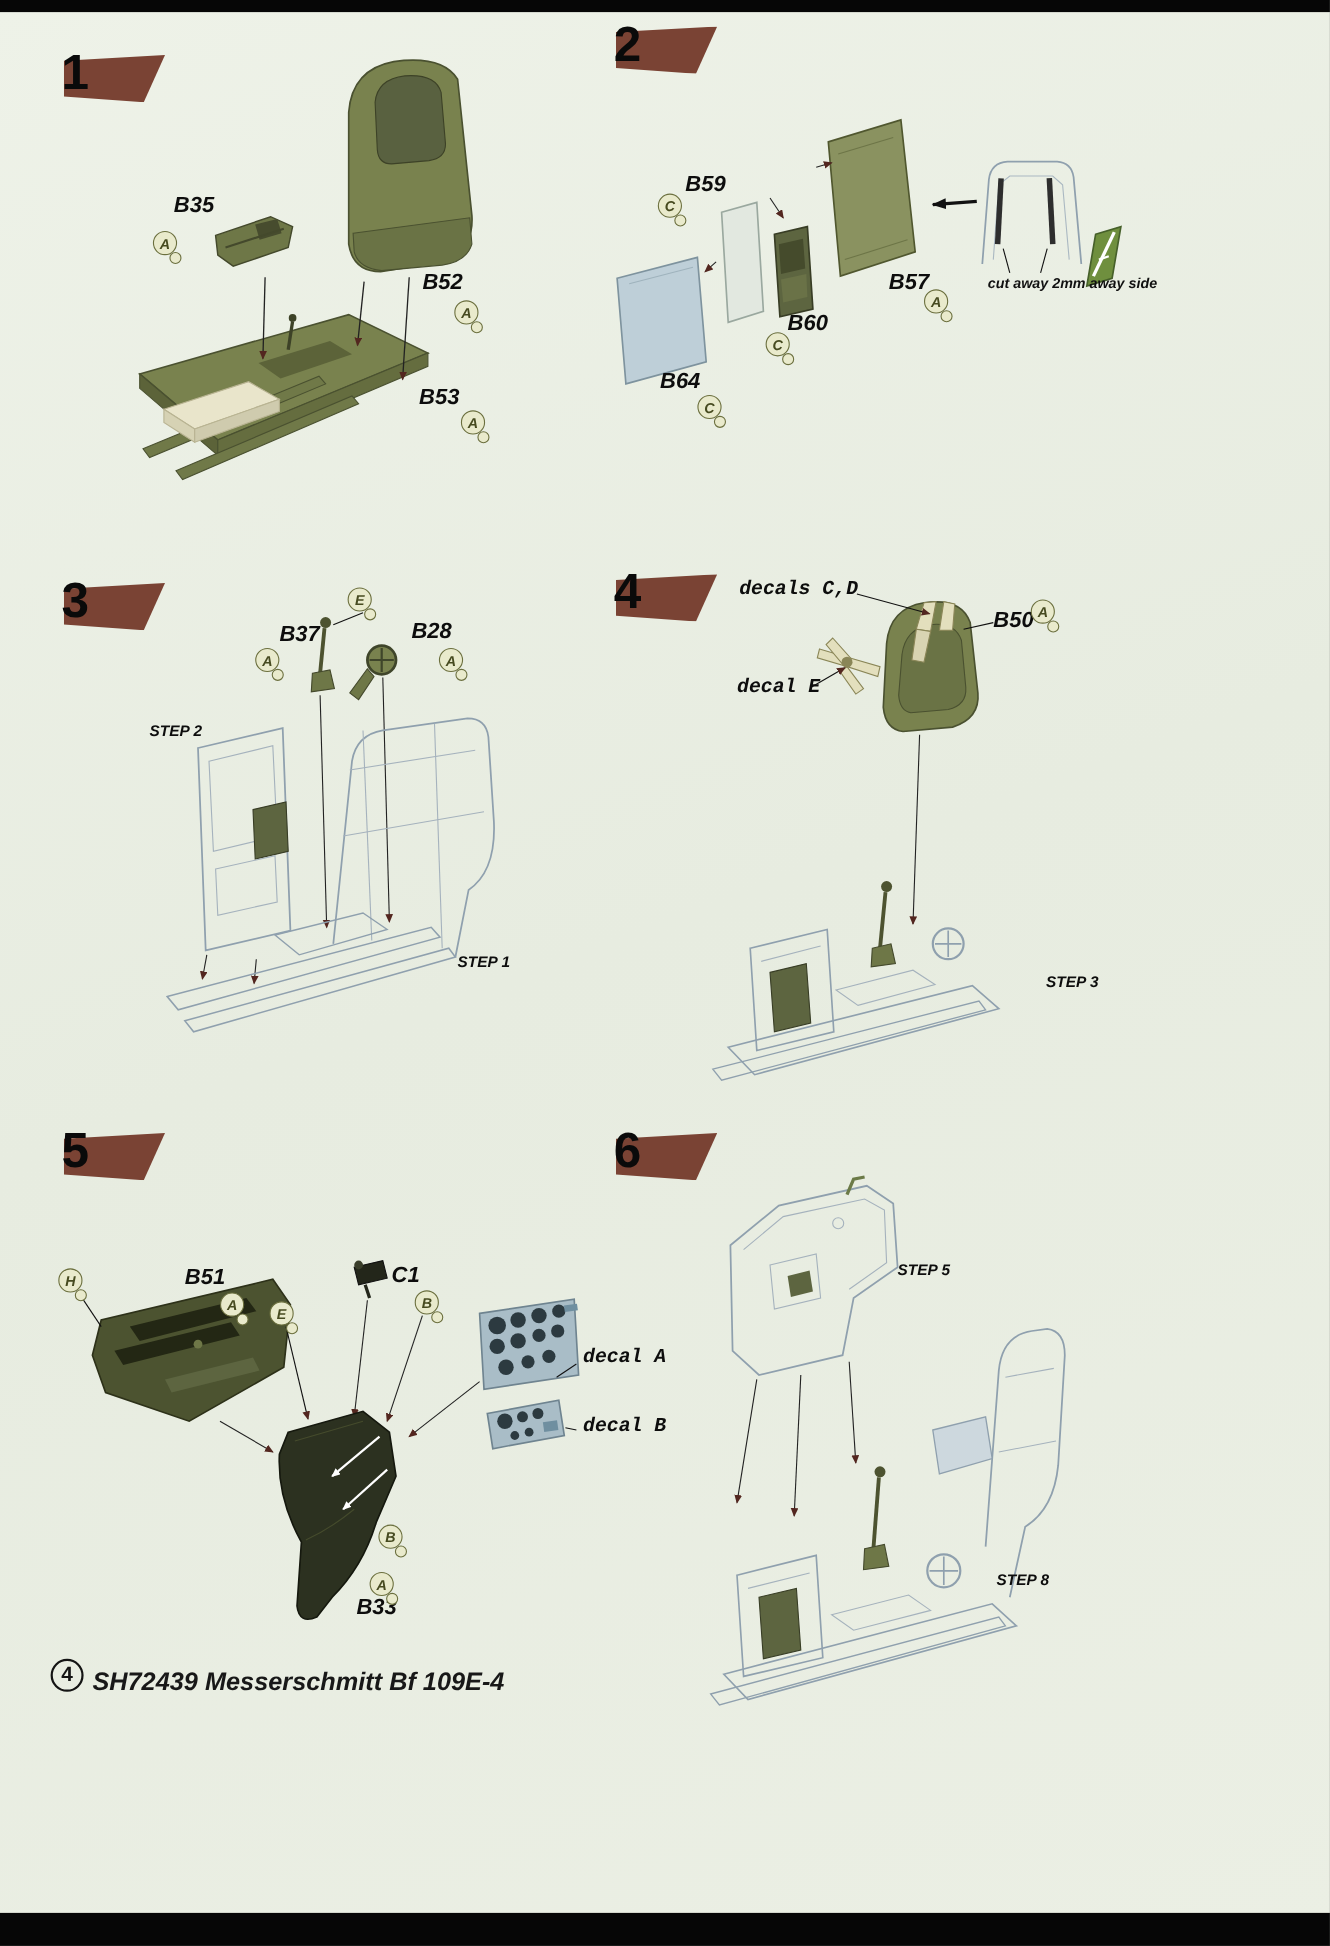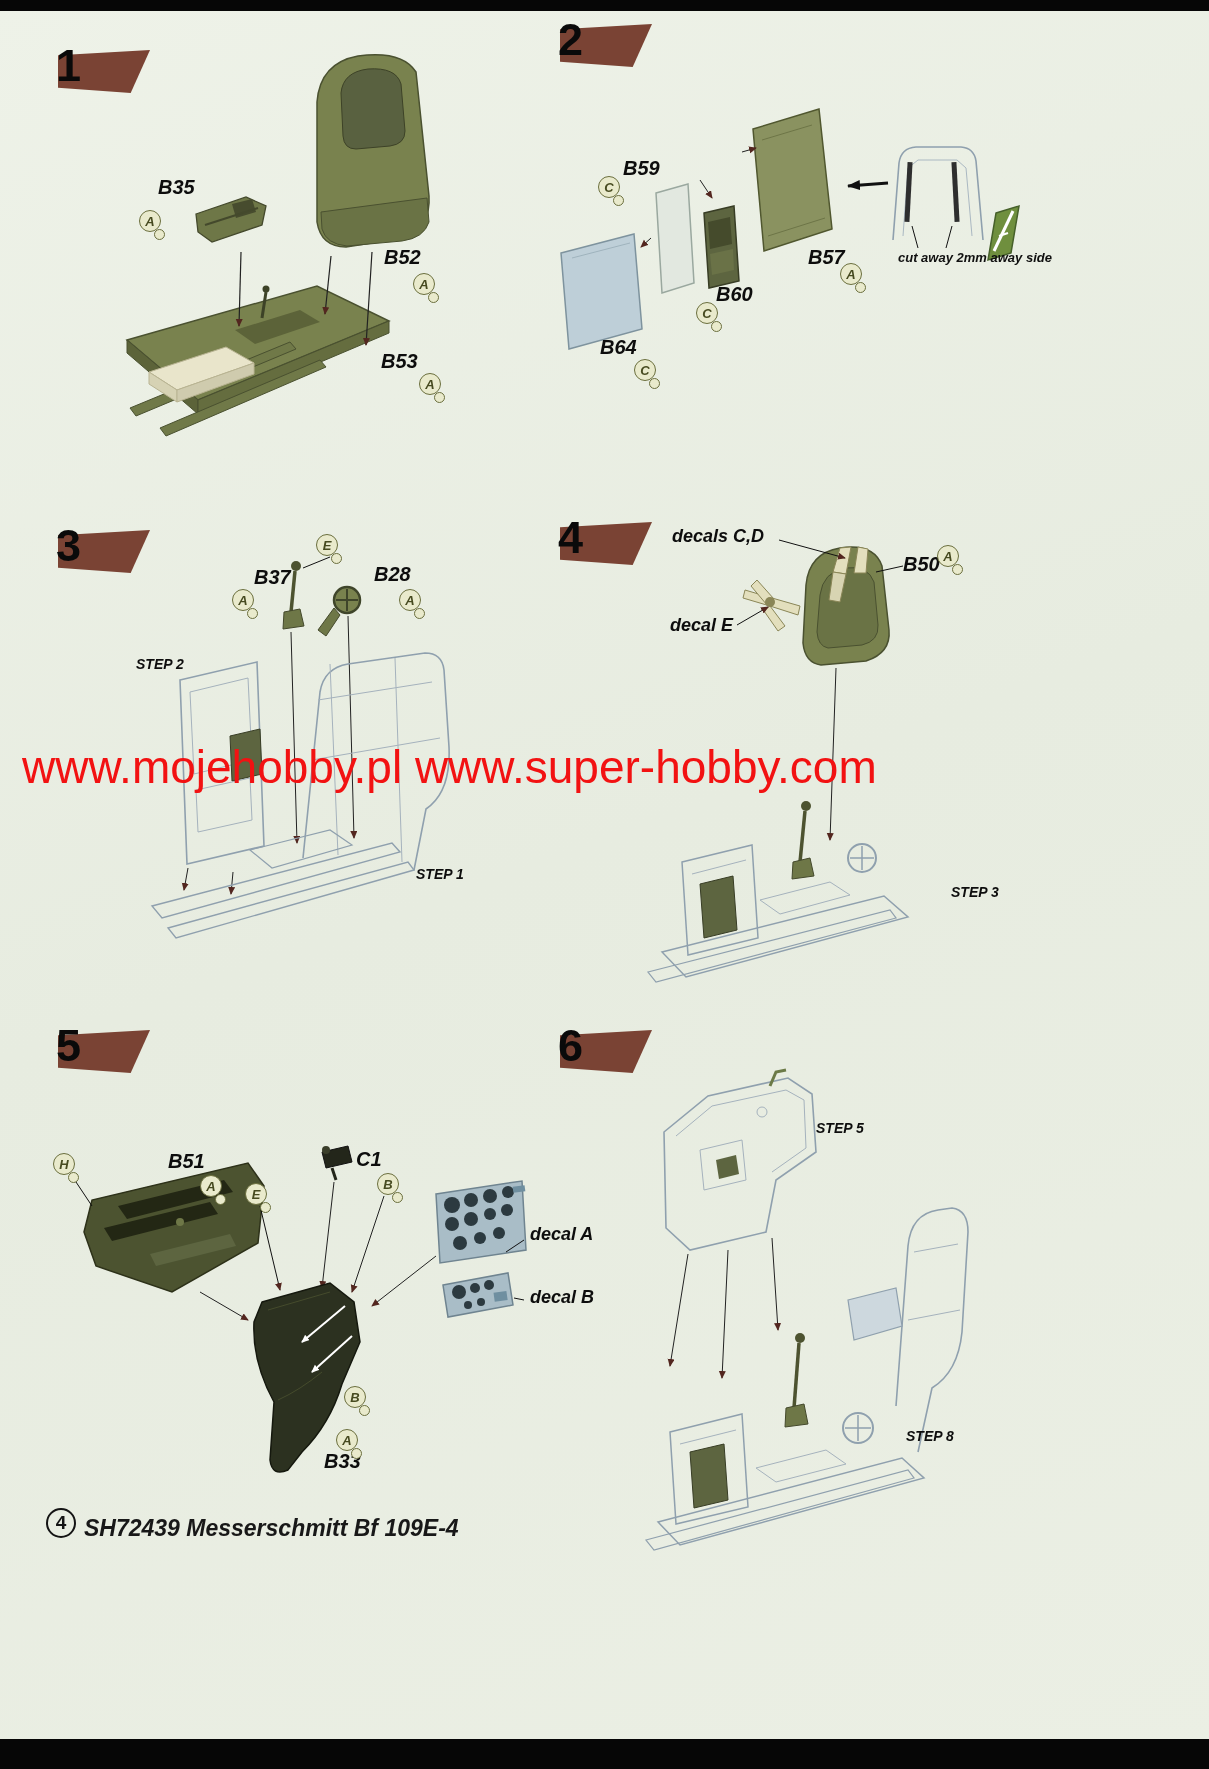--- a/index.html
+++ b/index.html
@@ -14,21 +14,21 @@
   .scan-bar.bottom { bottom:0; height:30px; }
   .art { position:absolute; left:0; top:0; }
 
   .step-marker { position:absolute; width:116px; height:52px; }
   .flag-shape { position:absolute; left:14px; top:4px; width:92px; height:43px;
     background:#7a4334; clip-path:polygon(0 12%,100% 0,79% 100%,0 88%); }
   .step-num { position:absolute; left:12px; top:-6px; font-size:45px; font-weight:800; color:#0a0a0a; }
 
   .part-label { position:absolute; font-size:20px; font-weight:700; font-style:italic; color:#0d0d0d; white-space:nowrap; }
   .step-tag   { position:absolute; font-size:14px; font-weight:700; font-style:italic; color:#0d0d0d; white-space:nowrap; }
-  .decal-label{ position:absolute; font-size:18px; font-weight:700; font-style:italic; color:#0d0d0d; white-space:nowrap; }
+  .decal-label{ position:absolute; font-size:18px; font-weight:700; font-style:italic; color:#0d0d0d; white-space:nowrap;font-family:Liberation Mono, monospace; }
   .note       { position:absolute; font-size:13px; font-weight:700; font-style:italic; color:#101010; white-space:nowrap; }
 
   .badge { position:absolute; width:22px; height:22px; border-radius:50%;
     border:1.5px solid #6b6f3e; background:#e9eacc; color:#474b20;
     display:flex; align-items:center; justify-content:center;
     font-size:13px; font-weight:700; font-style:italic; }
   .badge::after { content:""; position:absolute; right:-5px; bottom:-9px;
     width:9px; height:9px; border-radius:50%; border:1.2px solid #6b6f3e; background:#e9eacc; }
 
   .watermark { position:absolute; left:22px; top:740px; font-size:46px;
@@ -278,21 +278,21 @@
   <div class="part-label" style="left:254px;top:566px">B37</div>
   <div class="part-label" style="left:374px;top:563px">B28</div>
   <div class="part-label" style="left:903px;top:553px">B50</div>
   <div class="part-label" style="left:168px;top:1150px">B51</div>
   <div class="part-label" style="left:356px;top:1148px">C1</div>
   <div class="part-label" style="left:324px;top:1450px">B33</div>
 
   <div class="step-tag" style="left:136px;top:656px">STEP 2</div>
   <div class="step-tag" style="left:416px;top:866px">STEP 1</div>
   <div class="step-tag" style="left:951px;top:884px">STEP 3</div>
-  <div class="step-tag" style="left:816px;top:1120px">STEP 5</div>
+  <div class="step-tag" style="left:816px;top:1146px">STEP 5</div>
   <div class="step-tag" style="left:906px;top:1428px">STEP 8</div>
 
   <div class="decal-label" style="left:672px;top:526px">decals C,D</div>
   <div class="decal-label" style="left:670px;top:615px">decal E</div>
   <div class="decal-label" style="left:530px;top:1224px">decal A</div>
   <div class="decal-label" style="left:530px;top:1287px">decal B</div>
 
   <div class="note" style="left:898px;top:250px">cut away 2mm away side</div>
 
   <div class="badge" style="left:139px;top:210px">
@@ -340,18 +340,17 @@
   <div class="badge" style="left:377px;top:1173px">
       <span>B</span>
     </div>
   <div class="badge" style="left:344px;top:1386px">
       <span>B</span>
     </div>
   <div class="badge" style="left:336px;top:1429px">
       <span>A</span>
     </div>
 
-  <div class="watermark">www.mojehobby.pl www.super-hobby.com</div>
 
   <div class="footer-circle">4</div>
   <div class="footer-text">SH72439 Messerschmitt Bf 109E-4</div>
 
 </div>
 
 </body></html>

